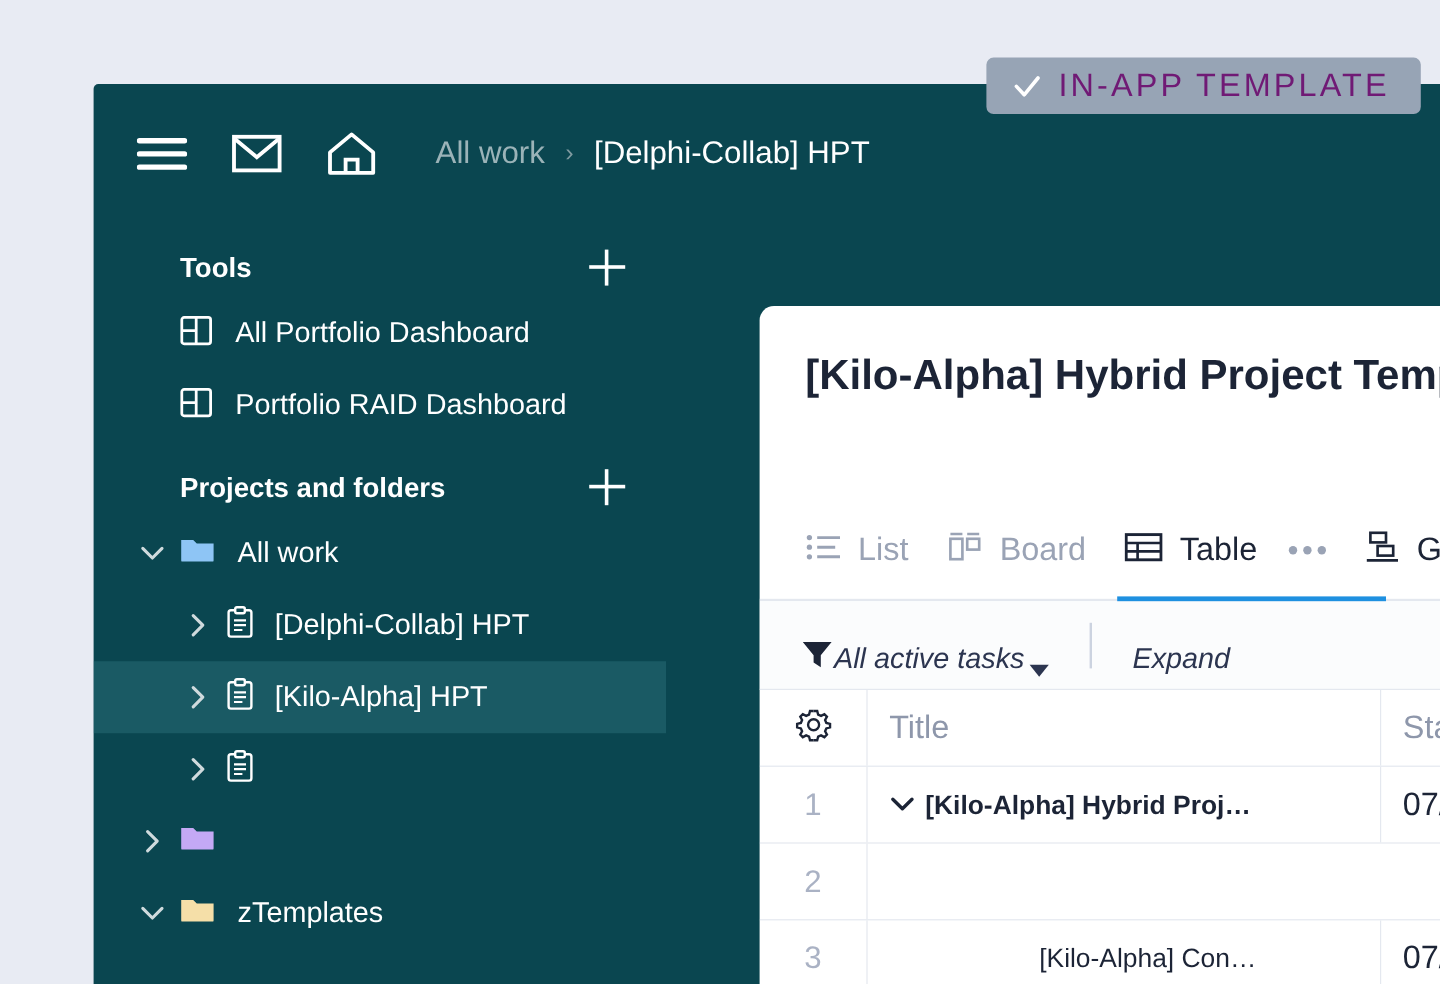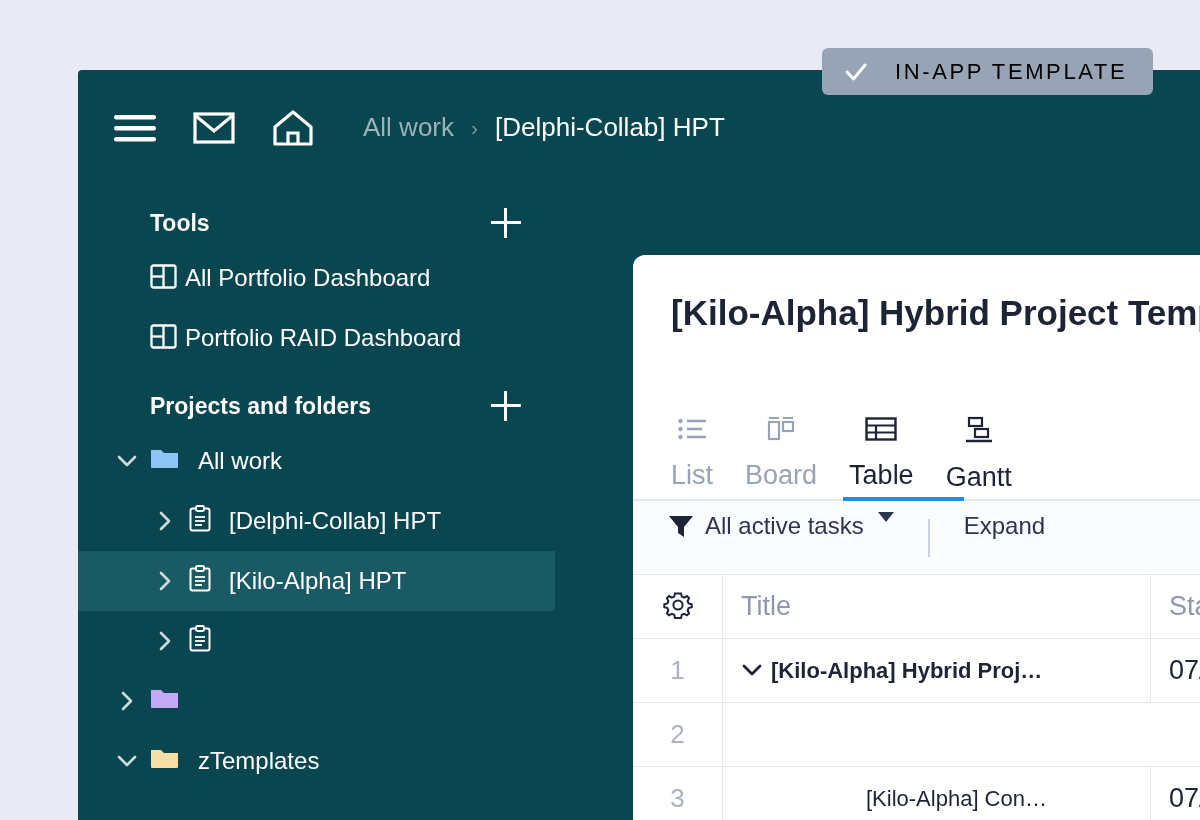--- a/index.html
+++ b/index.html
@@ -40,26 +40,25 @@
     height: 47px;
     padding: 0 26px 0 22px;
     display: flex;
     align-items: center;
     gap: 14px;
     background: #97a4b5;
     border-radius: 6px;
     z-index: 40;
   }
   #badge .badge-label {
-    color: #000000;
-    font-size: 22px;
+    color: #701a75;
+    font-size: 27px;
     letter-spacing: 2.6px;
     font-weight: 400;
     white-space: nowrap;
-    margin-left: 13px;
   }
   #badge .check {
     display: block;
     width: 24px;
     height: 24px;
   }
 
   
   #topbar {
     position: absolute;
@@ -147,21 +146,21 @@
     display: flex;
     align-items: center;
     height: 60px;
     padding-left: 72px;
     box-sizing: border-box;
     cursor: pointer;
   }
   .nav-item .nav-label {
     color: #ffffff;
     font-size: 24px;
-    margin-left: 8px;
+    margin-left: 19px;
     white-space: nowrap;
   }
 
   .tree-item {
     display: flex;
     align-items: center;
     height: 60px;
     box-sizing: border-box;
     cursor: pointer;
   }
@@ -222,21 +221,20 @@
   }
   .tab {
     display: flex;
     align-items: center;
     height: 84px;
     padding: 0 16px;
     gap: 14px;
     cursor: pointer;
     position: relative;
     box-sizing: border-box;
-    flex-direction: column;
   }
   .tab .tab-label {
     font-size: 27px;
     color: #9aa3b5;
     white-space: nowrap;
   }
   .tab.active .tab-label { color: #1c2436; }
   .tab.active::after {
     content: "";
     position: absolute;
@@ -270,26 +268,26 @@
     height: 74px;
     display: flex;
     align-items: center;
     padding-left: 22px;
     box-sizing: border-box;
     background: #fbfcfd;
     border-bottom: 1px solid #e4e8ef;
   }
   .tb-btn {
     display: flex;
-    align-items: flex-start;
-    gap: 10px;
+    align-items: flex-end;
     padding: 0 12px;
     height: 52px;
     cursor: pointer;
     white-space: nowrap;
+    font-style: italic;
   }
   .tb-btn .tb-label {
     font-size: 24px;
     color: #2c3550;
   }
   .tb-caret {
     width: 0; height: 0;
     border-left: 8px solid transparent;
     border-right: 8px solid transparent;
     border-top: 10px solid #2c3550;

